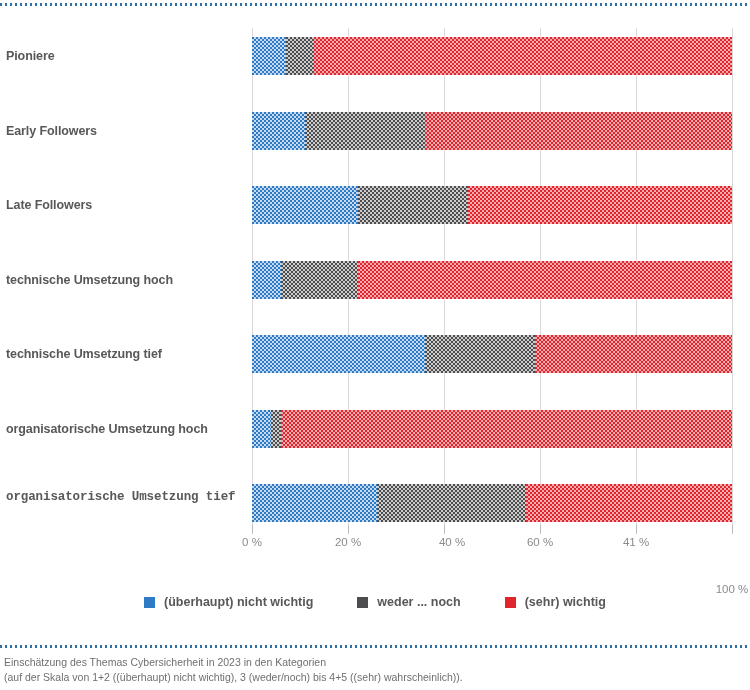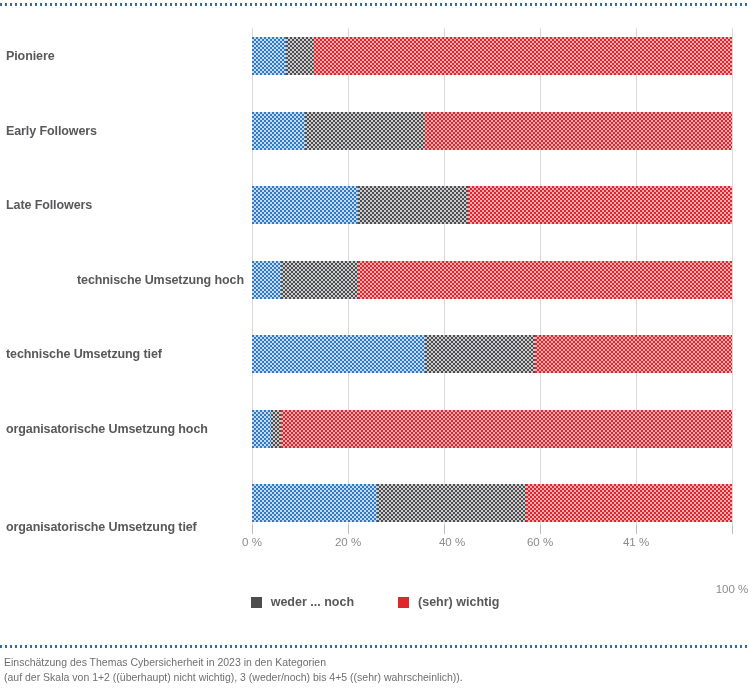--- a/index.html
+++ b/index.html
@@ -226,44 +226,48 @@
           <div class="seg blue" title="organisatorische Umsetzung tief – (überhaupt) nicht wichtig: 26 %" style="left: 0px; width: 124.8px;"></div>
           <div class="seg gray" title="organisatorische Umsetzung tief – weder ... noch: 31 %" style="left: 124.8px; width: 148.8px;"></div>
           <div class="seg red" title="organisatorische Umsetzung tief – (sehr) wichtig: 43 %" style="left: 273.6px; width: 206.4px;"></div>
         </div>
       </div>
   </div>
   <div id="category-labels">
       <div class="barlabel" style="top: 17px;">Pioniere</div>
       <div class="barlabel" style="top: 91.5px;">Early Followers</div>
       <div class="barlabel" style="top: 166px;">Late Followers</div>
-      <div class="barlabel" style="top: 240.5px; text-align: right;">technische Umsetzung hoch</div>
+      <div class="barlabel" style="top: 240.5px;">technische Umsetzung hoch</div>
       <div class="barlabel" style="top: 315px;">technische Umsetzung tief</div>
       <div class="barlabel" style="top: 389.5px;">organisatorische Umsetzung hoch</div>
-      <div class="barlabel" style="top: 488px;">organisatorische Umsetzung tief</div>
+      <div class="barlabel" style="top: 458px; font-family: Liberation Mono, monospace;">organisatorische Umsetzung tief</div>
     </div>
 </div>
 
 <div class="axis" id="x-axis">
     <div class="tick" style="left: 0px;"></div>
     <div class="ticklabel" style="left: 0px;">0 %</div>
     <div class="tick" style="left: 96px;"></div>
     <div class="ticklabel" style="left: 96px;">20 %</div>
     <div class="tick" style="left: 192px;"></div>
     <div class="ticklabel" style="left: 200px;">40 %</div>
     <div class="tick" style="left: 288px;"></div>
     <div class="ticklabel" style="left: 288px;">60 %</div>
     <div class="tick" style="left: 384px;"></div>
     <div class="ticklabel" style="left: 384px;">41 %</div>
     <div class="tick" style="left: 480px;"></div>
     <div class="ticklabel" style="left: 480px; margin-top: 47px;">100 %</div>
   </div>
 
 <div class="legend" id="legend">
     <div class="legend-item">
+      <span class="legend-swatch" style="background: rgb(47, 122, 196);"></span>
+      <span class="legend-text">(überhaupt) nicht wichtig</span>
+    </div>
+    <div class="legend-item">
       <span class="legend-swatch" style="background: rgb(77, 77, 79);"></span>
       <span class="legend-text">weder ... noch</span>
     </div>
     <div class="legend-item">
       <span class="legend-swatch" style="background: rgb(224, 38, 44);"></span>
       <span class="legend-text">(sehr) wichtig</span>
     </div>
   </div>
 
 <div class="footnote">

